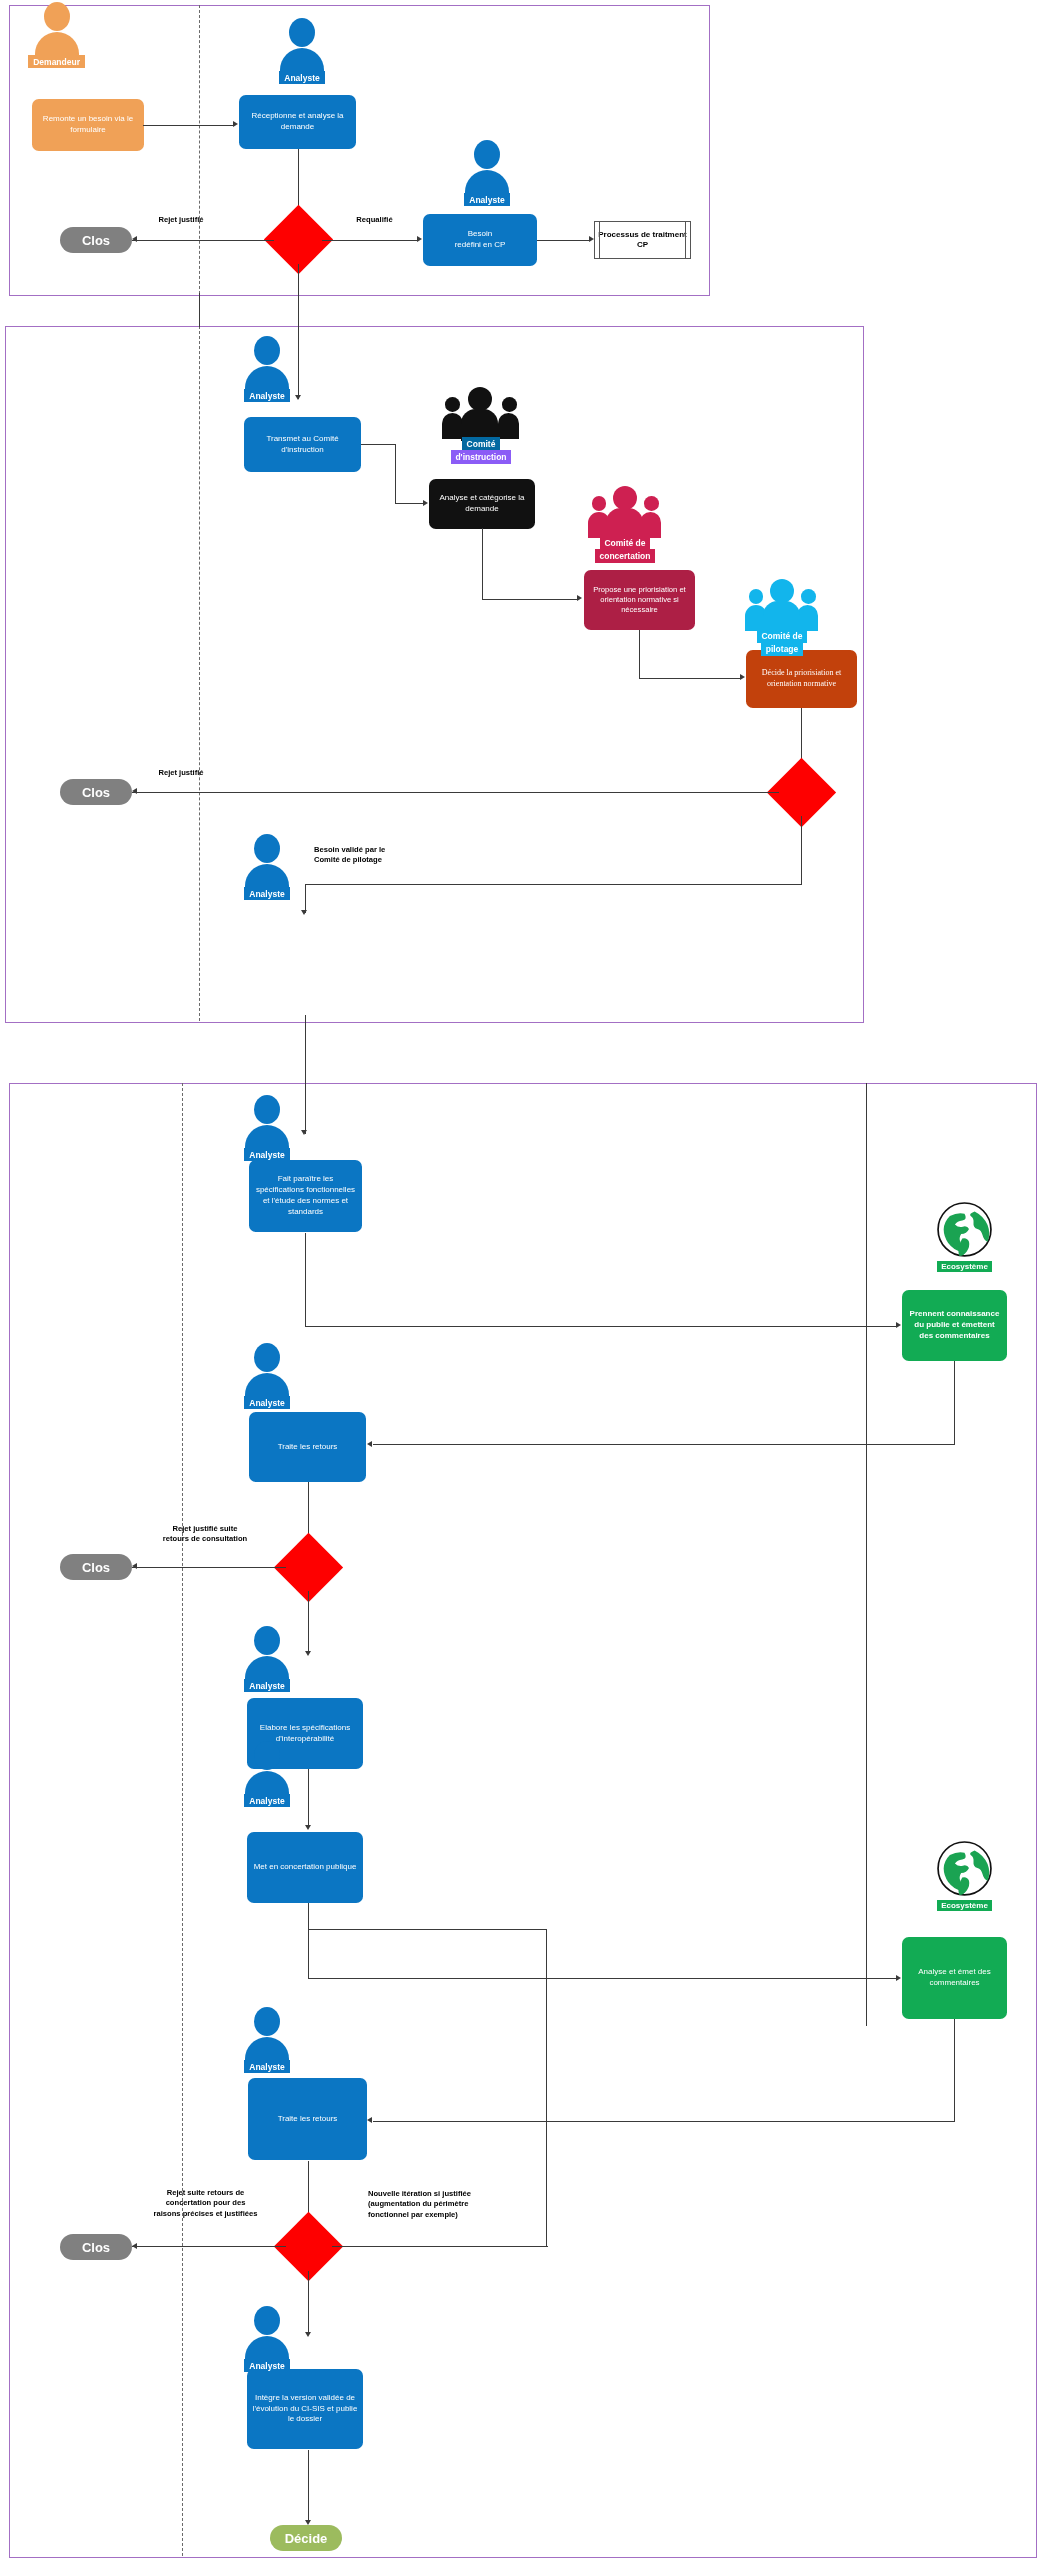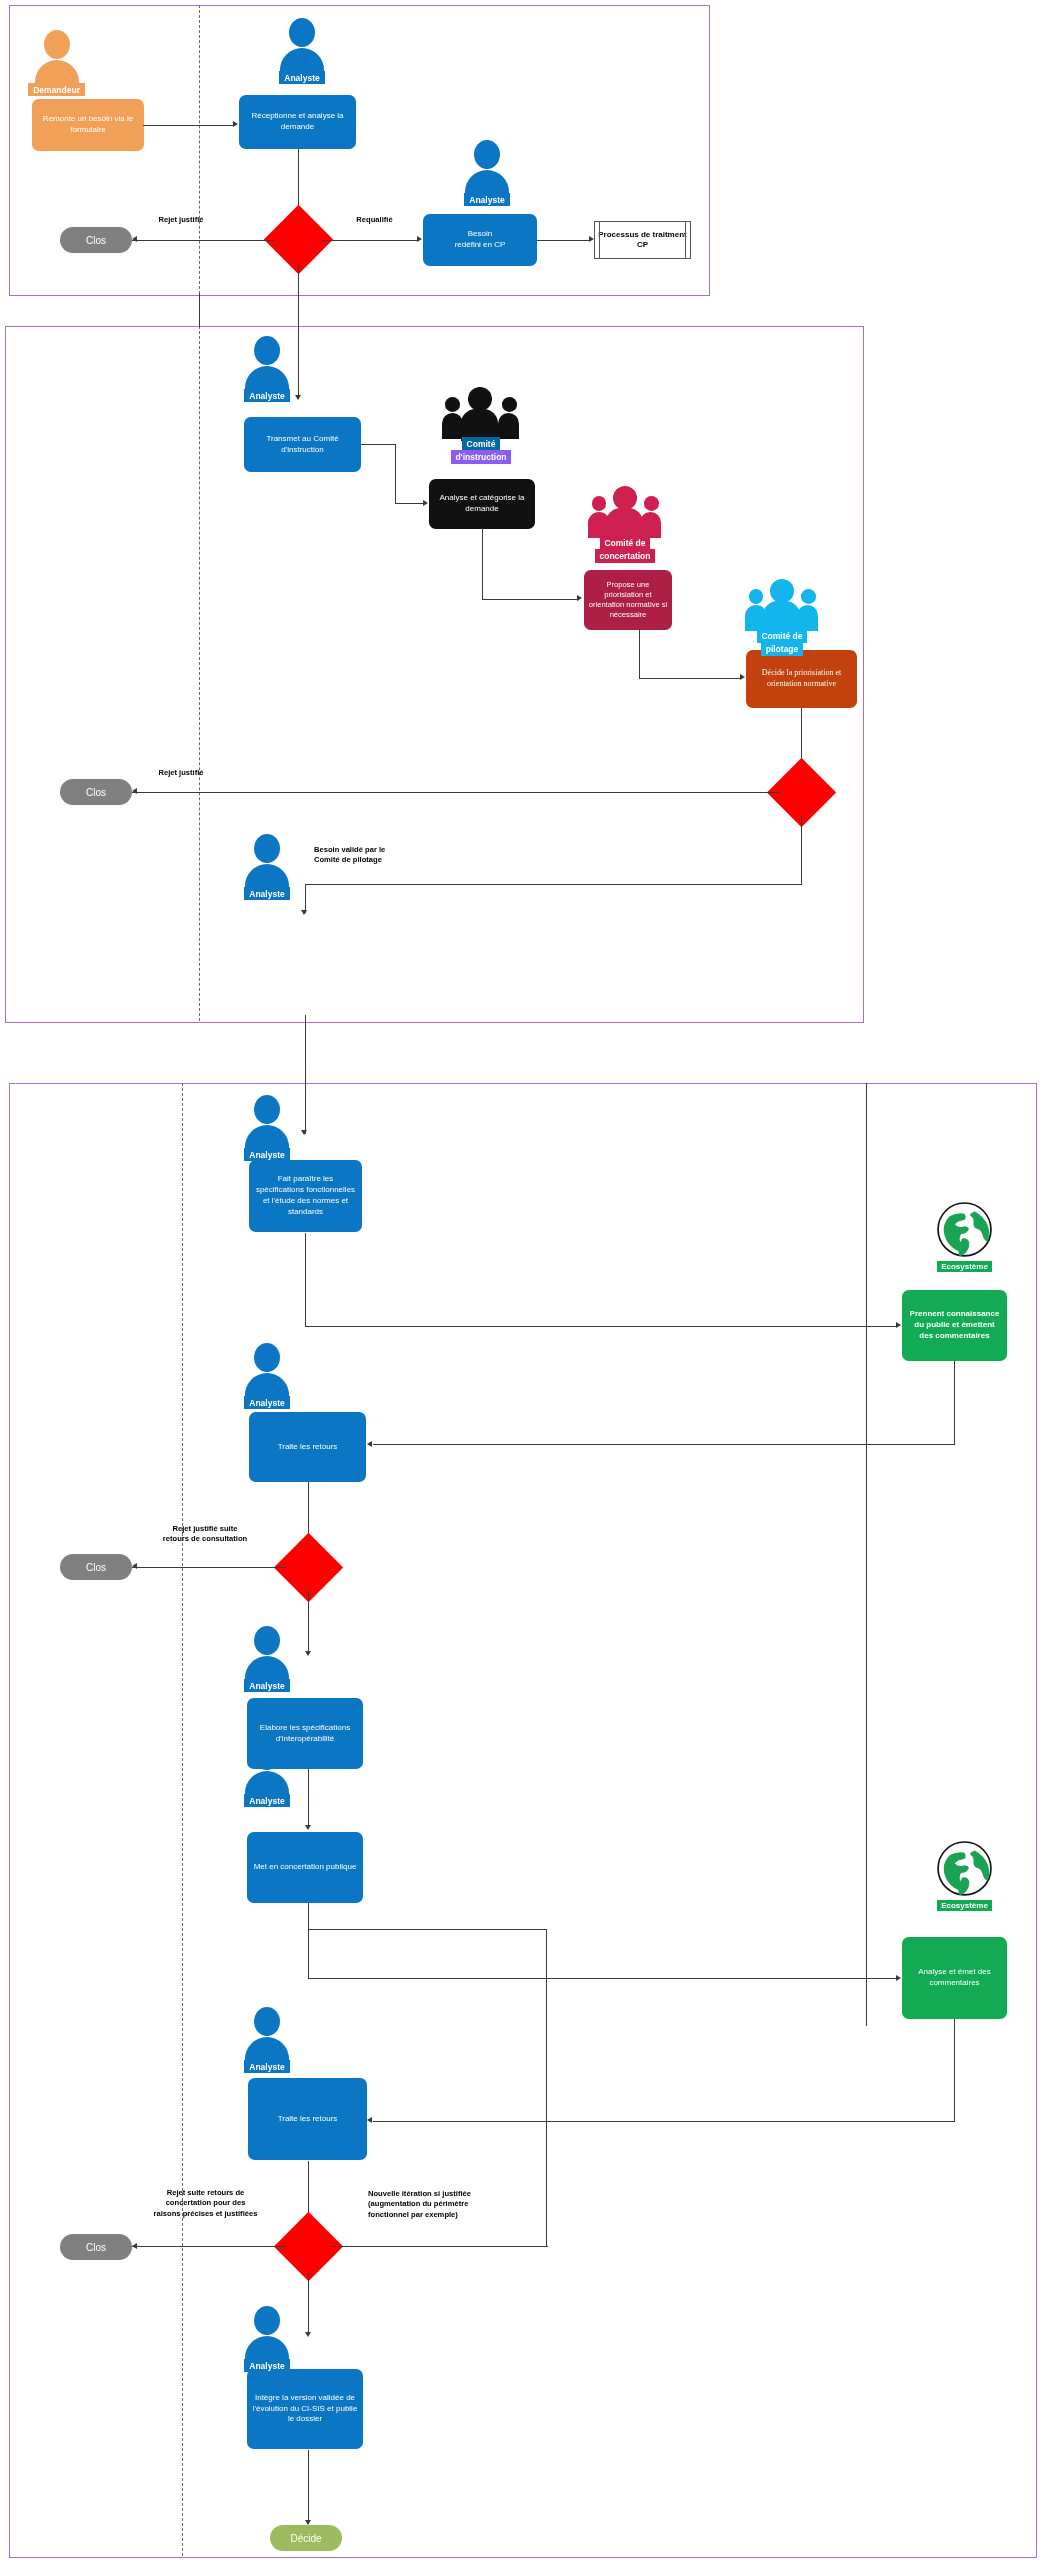--- a/index.html
+++ b/index.html
@@ -43,21 +43,21 @@
   
   .docbox{position:absolute;background:#ffffff;border:0.8px solid #555;
        display:flex;align-items:center;justify-content:center;text-align:center;
        color:#000;font-size:8px;font-weight:bold;line-height:1.3;box-sizing:border-box;}
   .docbox:before,.docbox:after{content:"";position:absolute;top:0;bottom:0;width:0;border-left:0.8px solid #555;}
   .docbox:before{left:4px;}
   .docbox:after{right:4px;}
 
   
   .term{position:absolute;border-radius:564px;display:flex;align-items:center;justify-content:center;
-        color:#ffffff;font-size:10px;font-weight:normal;}
+        color:#ffffff;font-size:13px;font-weight:bold;}
   .term.grey{background:#808080;}
   .term.olive{background:#9cbb5e;}
 
   
   .diamond{position:absolute;background:#fe0000;transform:rotate(45deg);}
 
   
   .ln{position:absolute;background:#3a3a3a;}
   .lnh{height:0.9px;}
   .lnv{width:0.9px;}
@@ -82,21 +82,21 @@
   <div class="lane" style="left:9px;top:4.5px;width:699px;height:289px;"></div>
   <div class="lane" style="left:4.5px;top:326px;width:857px;height:695px;"></div>
   <div class="lane" style="left:9px;top:1083px;width:1026px;height:1473px;"></div>
 
   <div class="dash" style="left:199px;top:4.5px;height:289px;"></div>
   <div class="dash" style="left:199px;top:326px;height:695px;"></div>
   <div class="dash" style="left:182px;top:1083px;height:1473px;"></div>
   <div class="solidsep" style="left:866px;top:1083px;height:943px;"></div>
   <div class="solidsep" style="left:199px;top:293px;height:34px;"></div>
 
-  <div class="actor" style="left:22.6px;top:30px;">
+  <div class="actor" style="left:22.6px;top:2px;">
     <div class="head" style="background:#f0a157;"></div>
     <div class="body" style="background:#f0a157;"></div>
     <span class="tag" style="background:#f0a157;">Demandeur</span>
   </div>
   <div class="box" style="left:32px;top:99px;width:112px;height:52px;background:#f0a157;">Remonte un besoin via le formulaire</div>
 
   <div class="actor" style="left:268px;top:18px;">
     <div class="head" style="background:#0b76c3;"></div>
     <div class="body" style="background:#0b76c3;"></div>
     <span class="tag" style="background:#0b76c3;">Analyste</span>
@@ -168,21 +168,21 @@
       <div class="p pb" style="left:11.3px;top:28px;width:21.4px;height:26px;background:#ce2051;"></div>
       <div class="p ph" style="left:67px;top:12.4px;width:14.7px;height:14.7px;background:#ce2051;"></div>
       <div class="p pb" style="left:63px;top:28px;width:21.4px;height:26px;background:#ce2051;"></div>
       <div class="p ph" style="left:36px;top:2.3px;width:24px;height:24px;background:#ce2051;"></div>
       <div class="p pb" style="left:29px;top:24px;width:37px;height:32px;background:#ce2051;"></div>
     </div>
     <span class="tag" style="background:#ce2051;margin-top:3.4px;">Comité de</span><br>
     <span class="tag" style="background:#ce2051;margin-top:-1.1px;">concertation</span>
   </div>
 
-  <div class="box crimson" style="left:584px;top:570px;width:88px;height:60px;">Propose une priorisiation et orientation normative si nécessaire</div>
+  <div class="box crimson" style="left:584px;top:570px;width:111px;height:60px;">Propose une priorisiation et orientation normative si nécessaire</div>
 
   <div class="ln lnv" style="left:482px;top:528px;height:71px;"></div>
   <div class="ln lnh" style="left:482px;top:599px;width:96px;"></div>
   <div class="arw right" style="left:577px;top:595px;"></div>
 
   <div class="gactor" style="left:734px;top:577px;">
     <div class="grow">
       <div class="p ph" style="left:14.7px;top:12.4px;width:14.7px;height:14.7px;background:#12b5ec;"></div>
       <div class="p pb" style="left:11.3px;top:28px;width:21.4px;height:26px;background:#12b5ec;"></div>
       <div class="p ph" style="left:67px;top:12.4px;width:14.7px;height:14.7px;background:#12b5ec;"></div>

